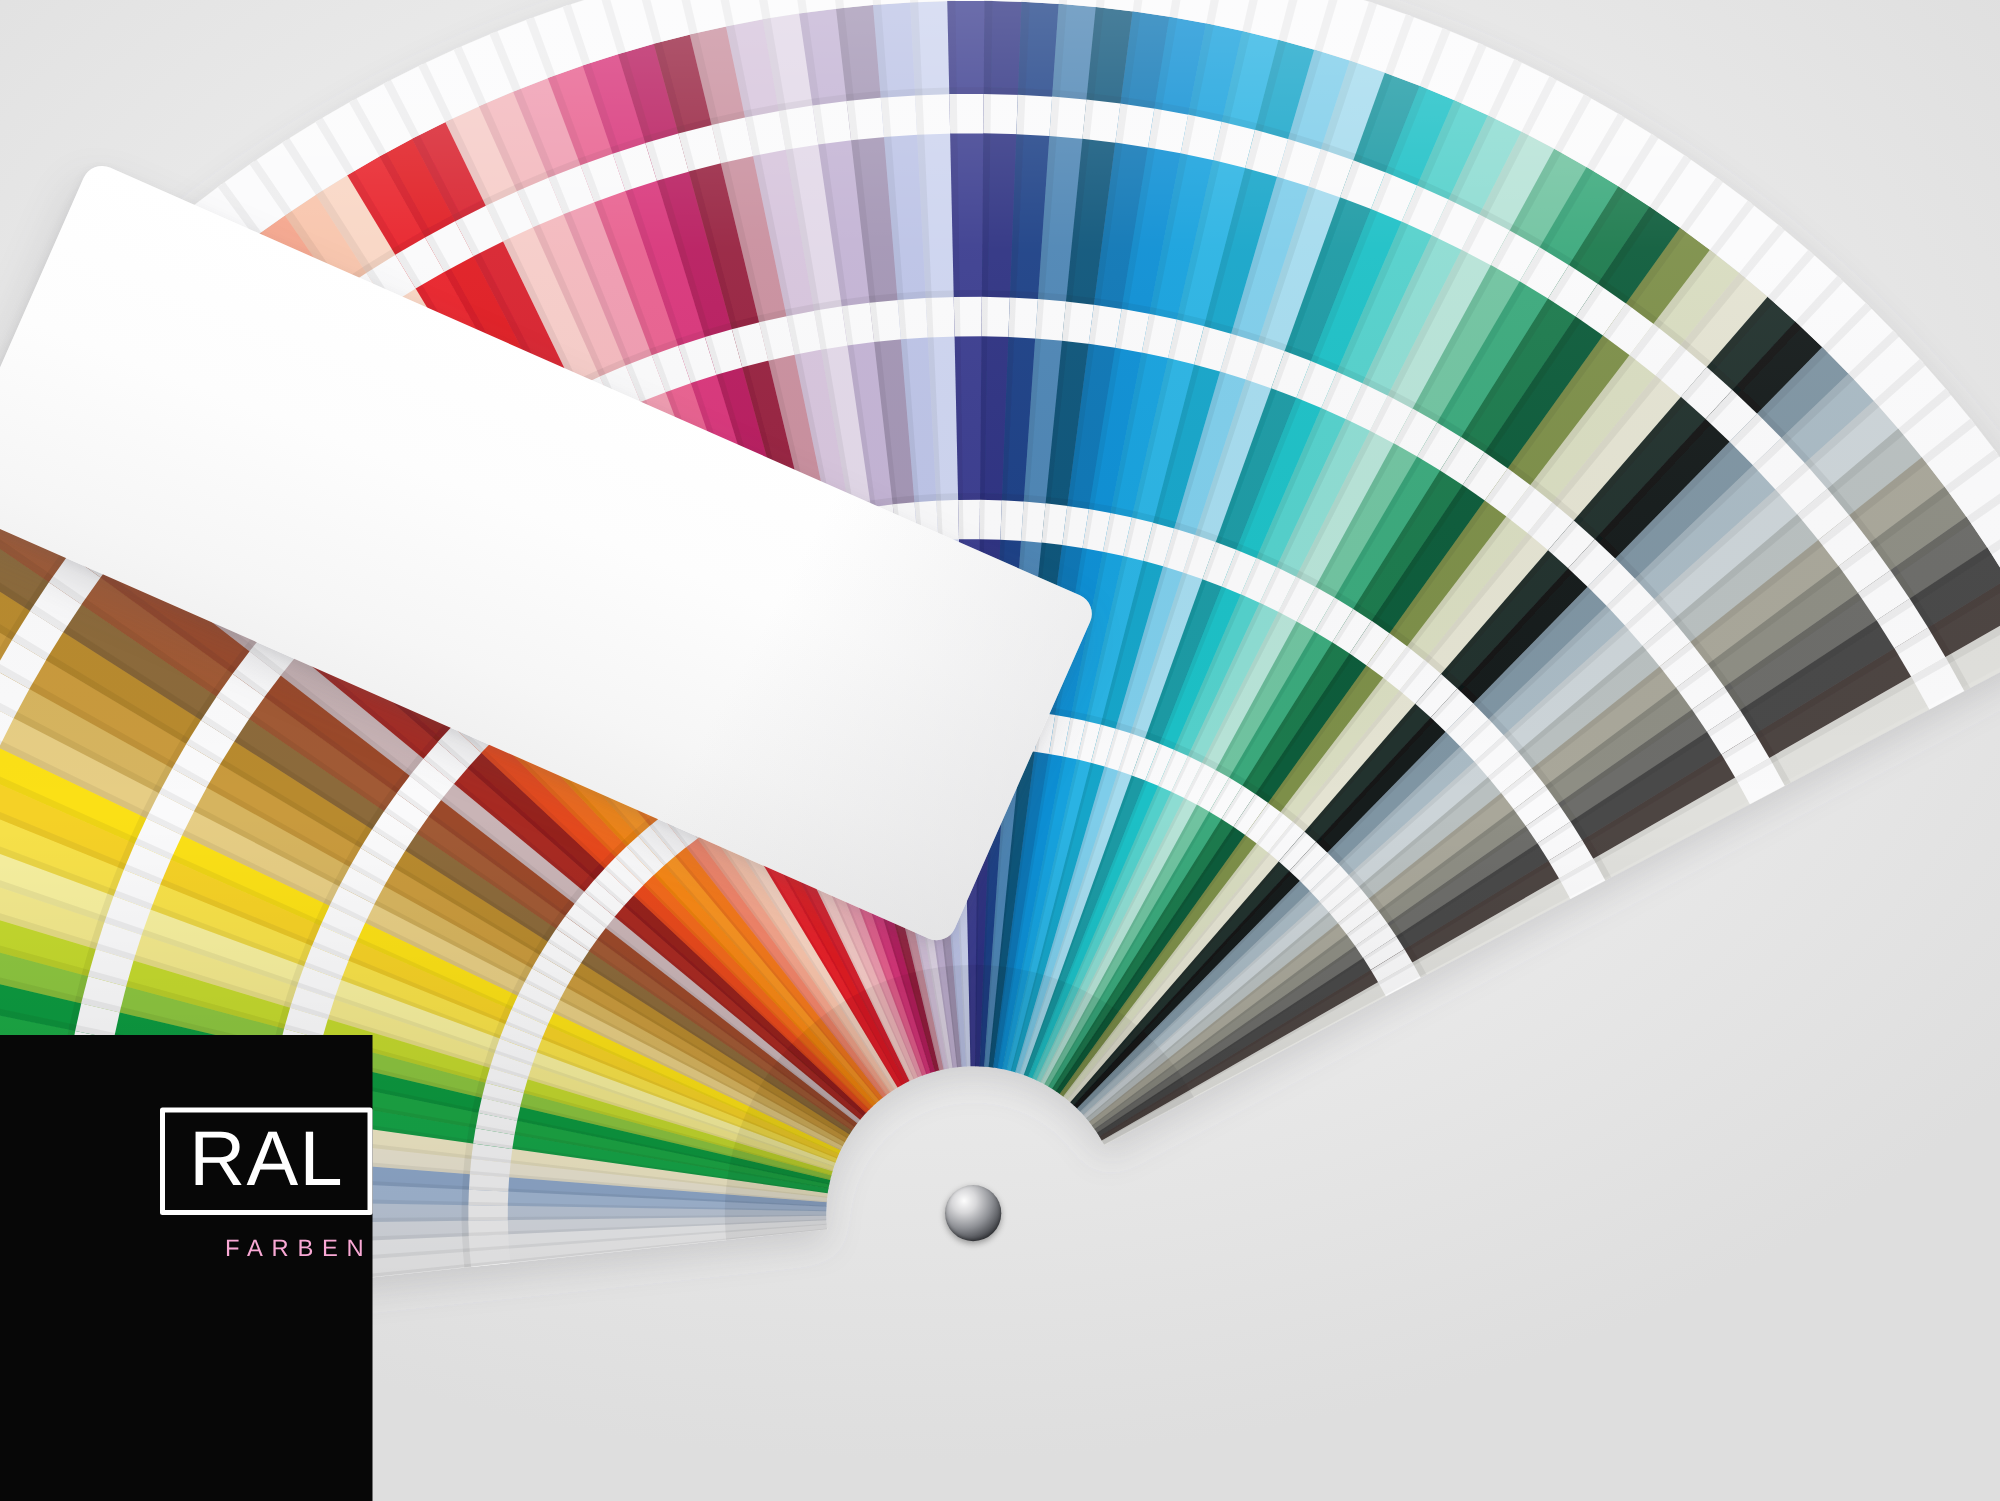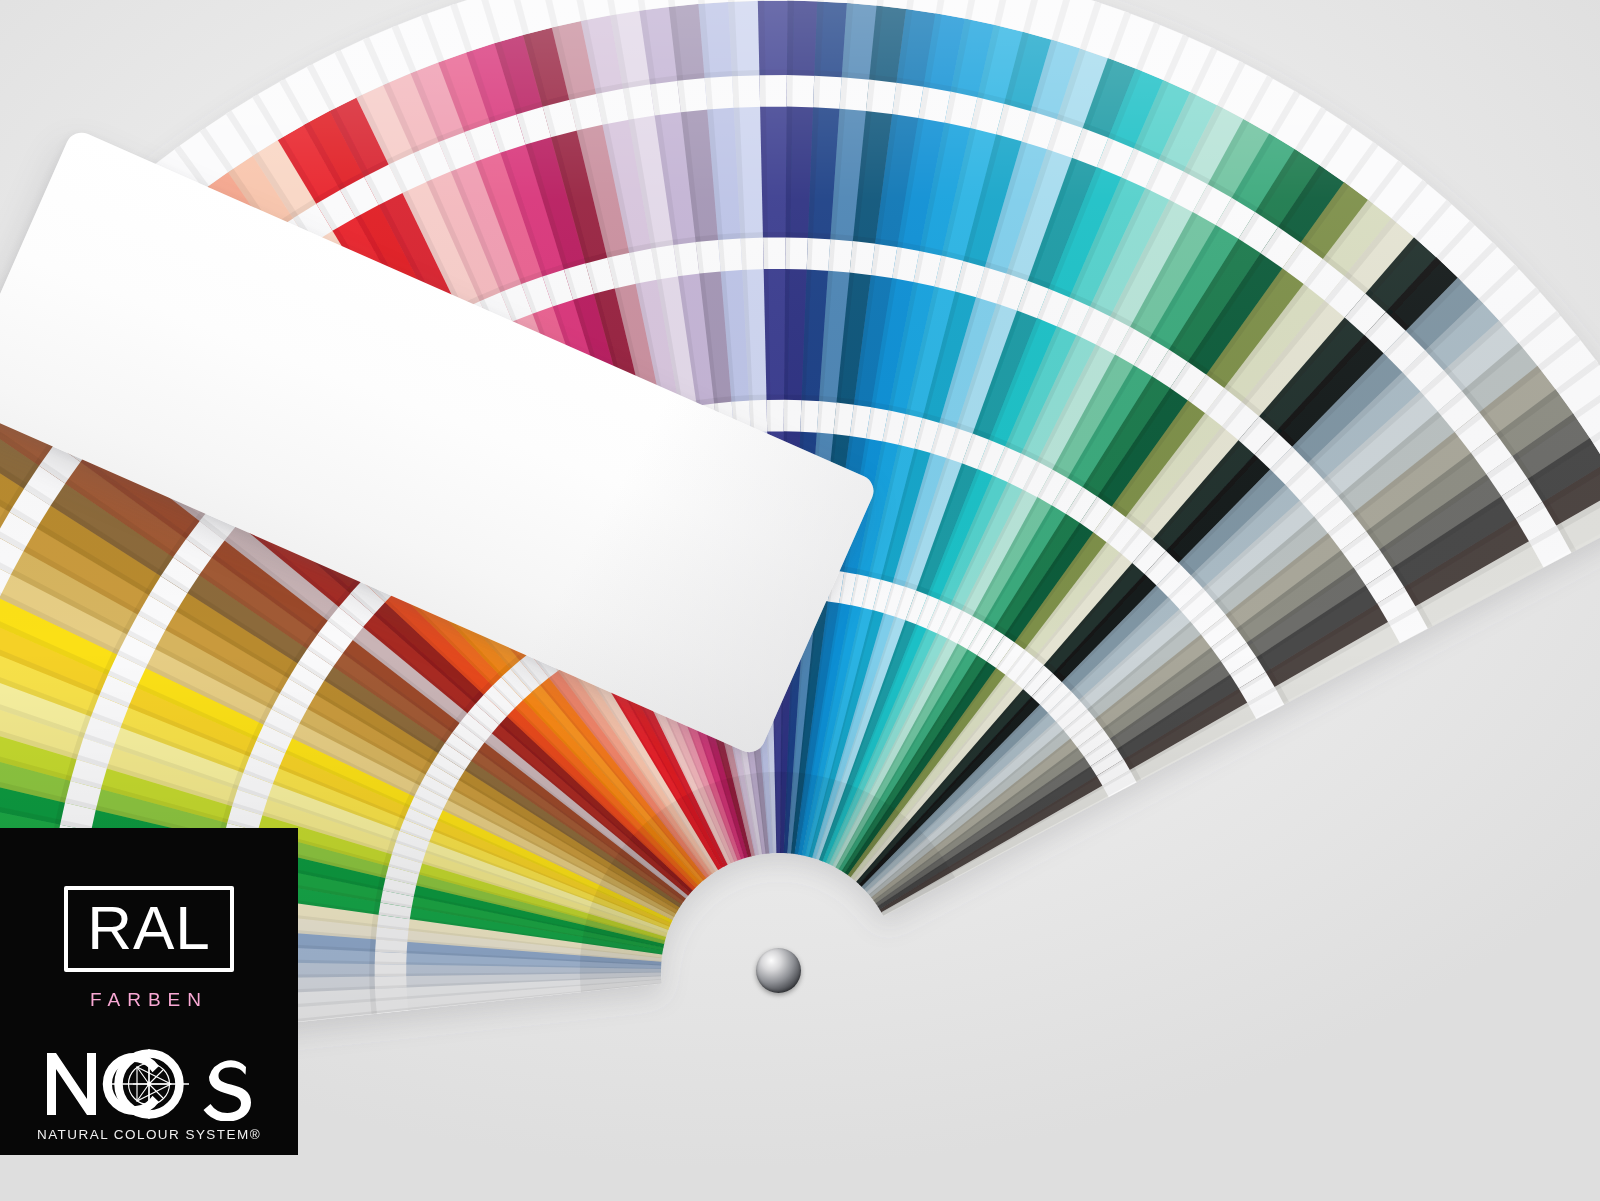--- a/index.html
+++ b/index.html
@@ -54,25 +54,25 @@
     border-radius: 50%;
     background:
       radial-gradient(circle at 34% 28%, #fdfdfd 0%, #d8d8da 22%, #8f9196 50%, #4e5055 72%, #2d2f33 88%, #6d7075 100%);
     box-shadow: 0 2px 5px rgba(0,0,0,0.35), inset 0 -1px 3px rgba(0,0,0,0.4);
   }
 
   
   #logo-panel {
     position: absolute;
     left: 0; top: 828px;
-    width: 298px; height: 327px;
+    width: 298px; height: 373px;
     background: #070707;
     display: flex;
     flex-direction: column;
-    align-items: center;
+    align-items: flex-end;
     justify-content: flex-start;
     padding-top: 58px;
   }
   #ral-mark {
     border: 4px solid #ffffff;
     border-radius: 2px;
     padding: 7px 19px 9px 19px;
     line-height: 1;
   }
   #ral-wordmark {
@@ -1491,46 +1491,16 @@
   <div id="rivet"></div>
 
   <div id="logo-panel">
 
     <div id="ral-mark">
       <span id="ral-wordmark">RAL</span>
     </div>
 
     <div id="ral-subtitle">FARBEN</div>
 
-    <div id="ncs-block">
-      <svg id="ncs-svg" width="216" height="76" viewBox="0 0 216 76">
-
-        <path d="M6 70 V8 h9 l31 46 V8 h9 v62 h-9 L15 24 v46 z" fill="#ffffff"></path>
-
-        <path d="M118 21 a31 31 0 1 0 0 36 l-6.5 -6.2 a22 22 0 1 1 0 -23.6 z" fill="#ffffff"></path>
-
-        <circle cx="108" cy="39" r="30.5" fill="none" stroke="#ffffff" stroke-width="8.5"></circle>
-
-        <g stroke="#ffffff" stroke-width="1.15" fill="none">
-          <circle cx="108" cy="39" r="20.5"></circle>
-          <path d="M96 22 L130 39 L96 56 Z"></path>
-          <path d="M108 39 L96 22 M108 39 L130 39 M108 39 L96 56
-                   M108 39 L92 39 M108 39 L108 19 M108 39 L108 59
-                   M108 39 L122 25 M108 39 L122 53"></path>
-        </g>
-        <circle cx="108" cy="39" r="2.2" fill="#ffffff"></circle>
-
-        <g stroke="#ffffff" stroke-width="1.3">
-          <line x1="70" y1="39" x2="148" y2="39"></line>
-          <line x1="108" y1="4" x2="108" y2="74"></line>
-        </g>
-
-        <path d="M205 22 a22 22 0 0 0 -37 10 c0 10 8 14 19 17 c9 2.5 13 4.5 13 9.5
-                 c0 6 -6 9.5 -13.5 9.5 a20 20 0 0 1 -17 -9 l-7 6 a29 29 0 0 0 24 11.5
-                 c14 0 23.5 -8 23.5 -19 c0 -11 -8 -15 -20 -18 c-9.5 -2.4 -12.5 -4.4 -12.5 -8.8
-                 c0 -5 5 -8.4 12 -8.4 a17.5 17.5 0 0 1 15 7.4 z" fill="#ffffff"></path>
-      </svg>
-      <div id="ncs-subtitle">NATURAL COLOUR SYSTEM®</div>
-    </div>
 
   </div>
 
 </div>
 
 </body></html>

